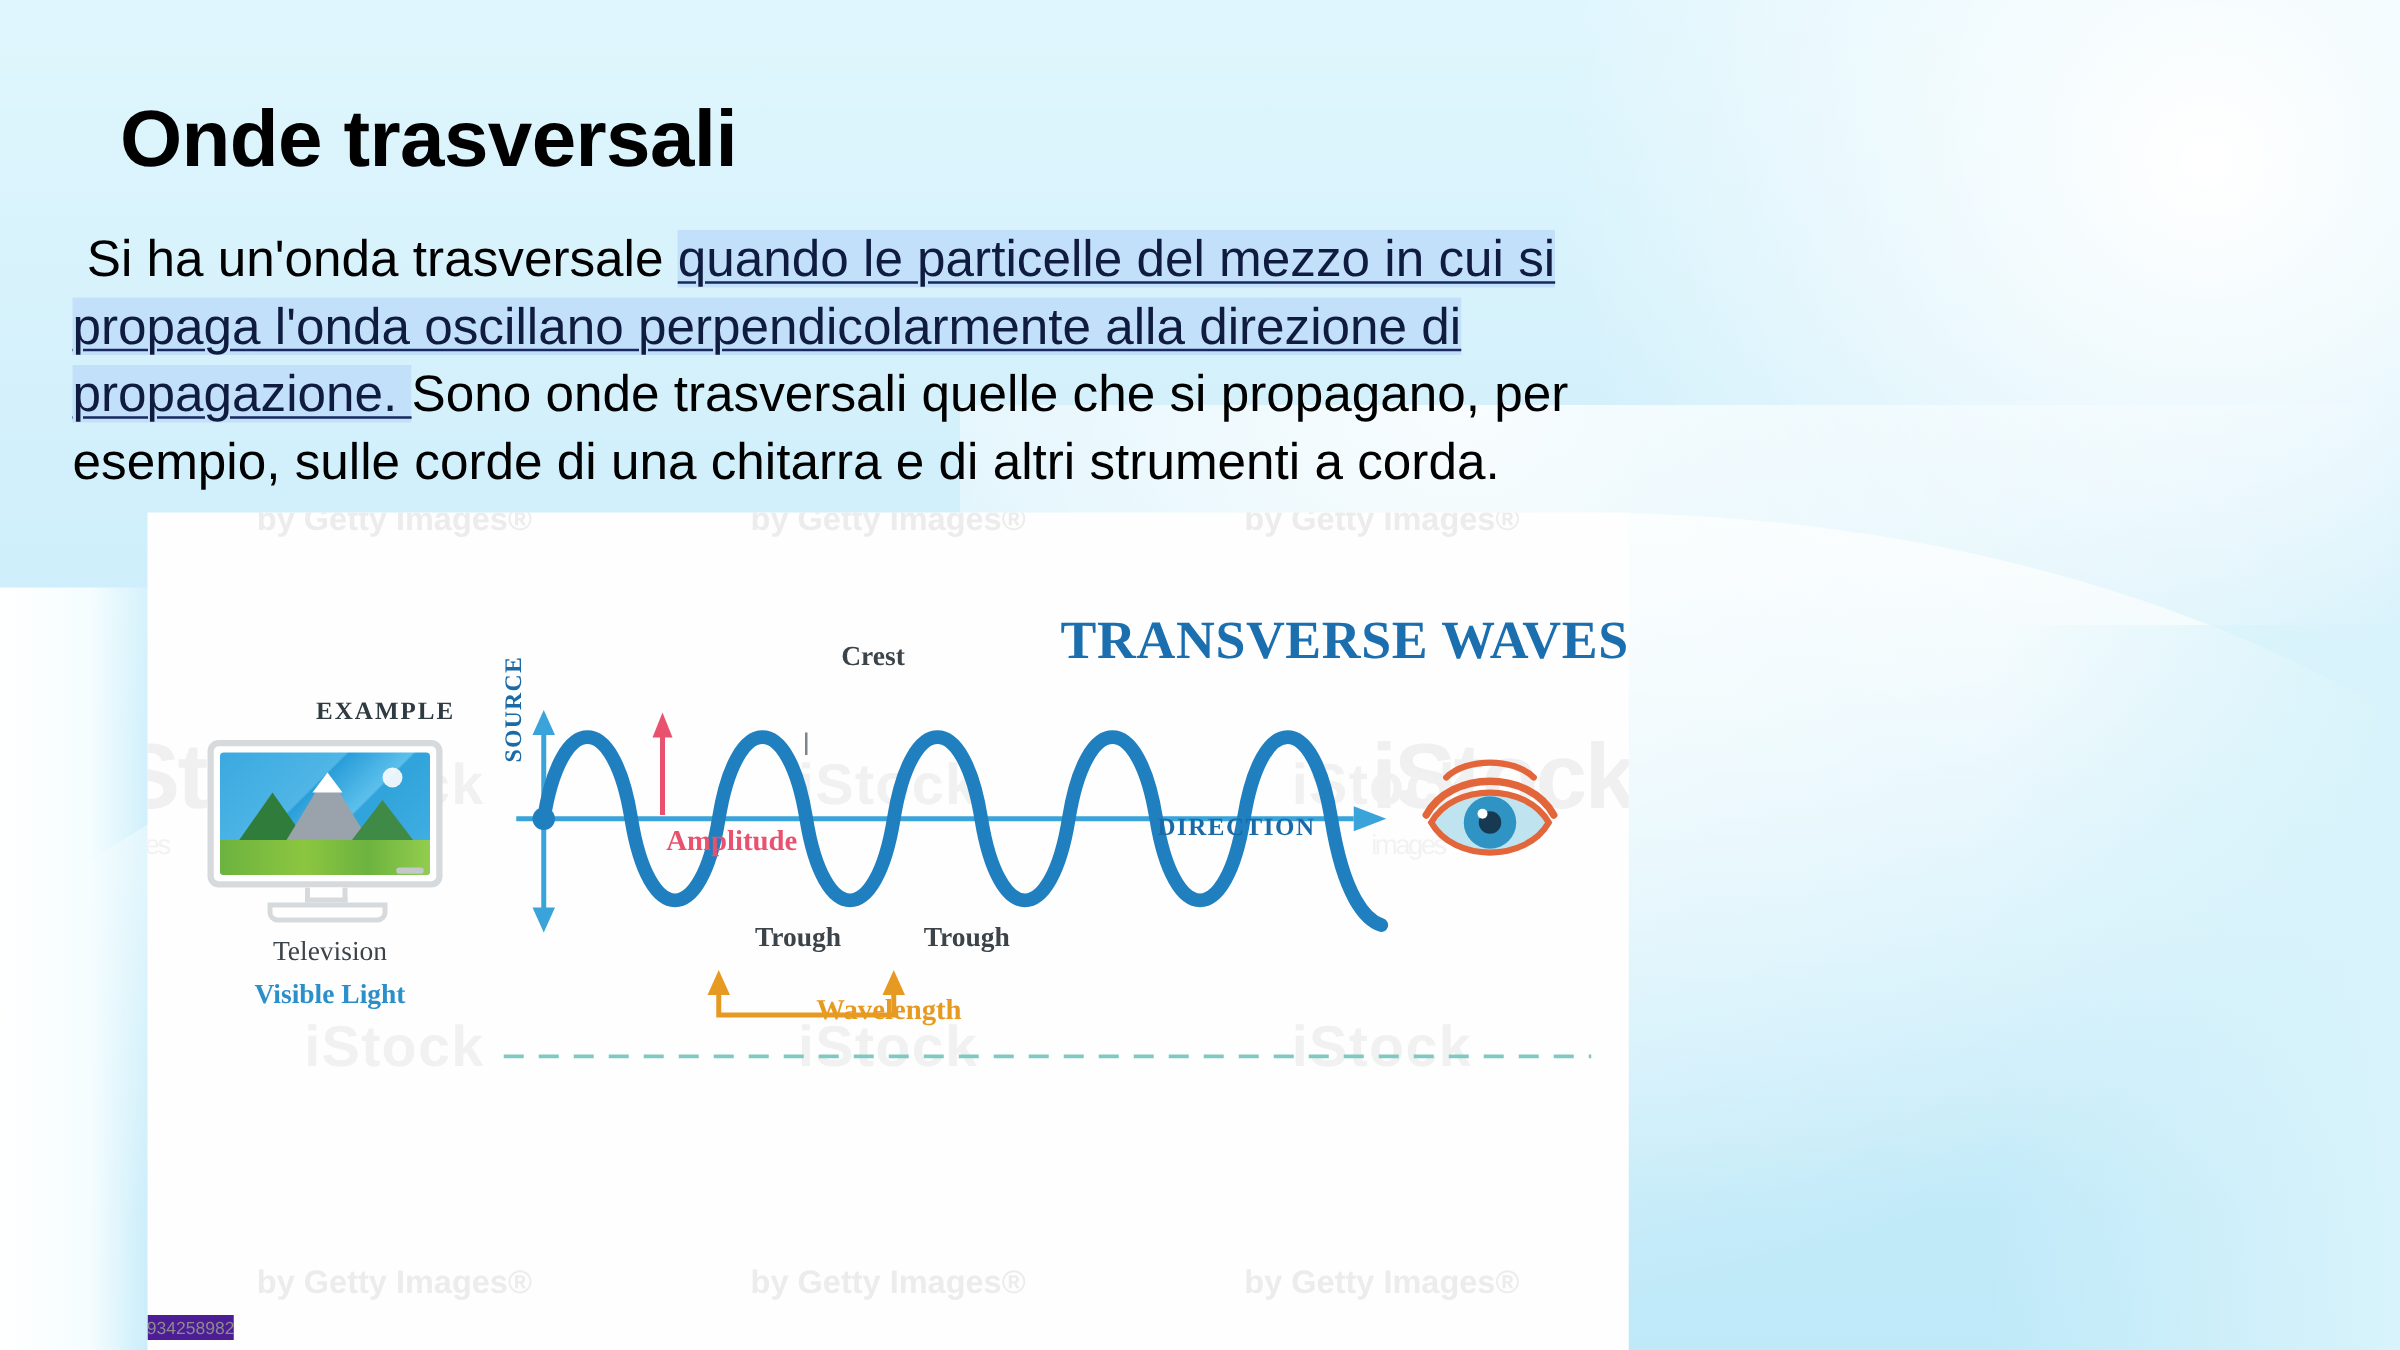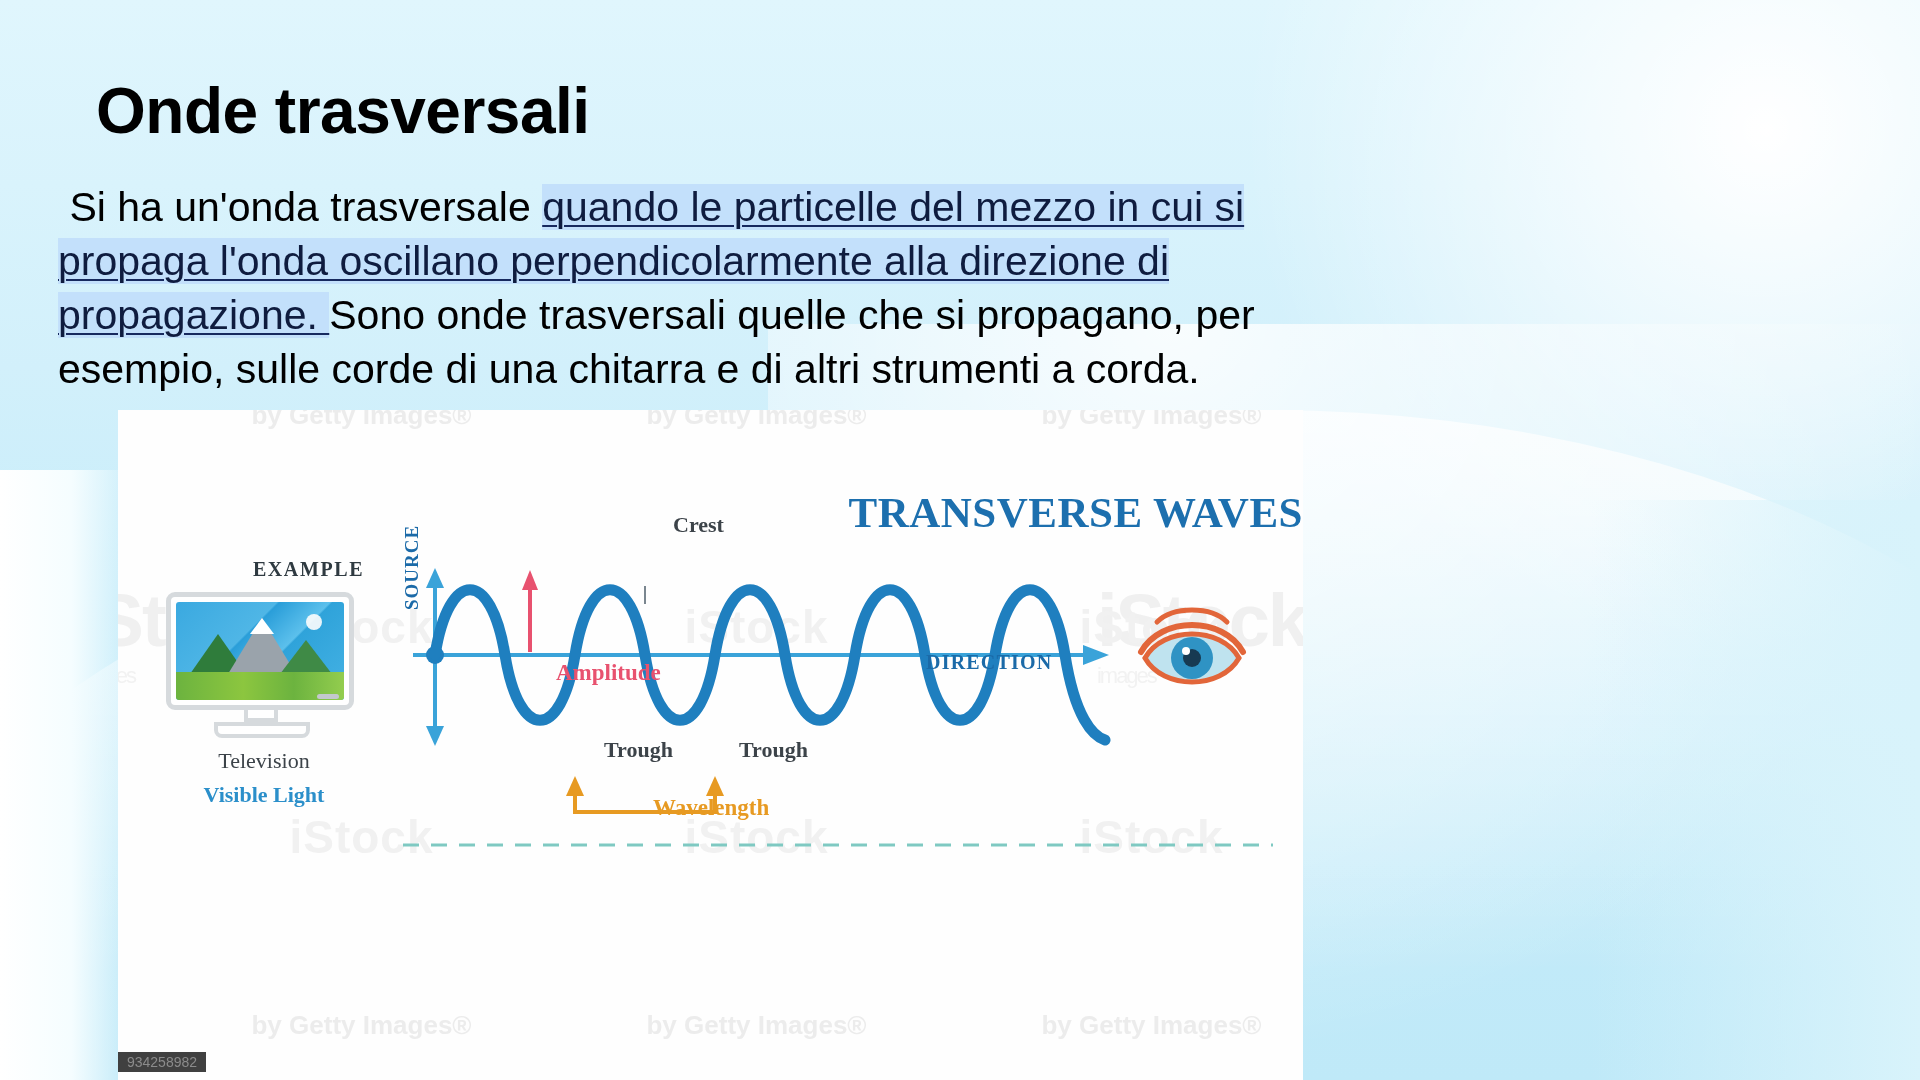--- a/index.html
+++ b/index.html
@@ -62,21 +62,21 @@
   #body-text .lead { white-space: pre; }
 
   
   #stock {
     position: absolute; left: 118px; top: 410px;
     width: 1185px; height: 670px;
     background: #fefefe;
     overflow: hidden;
   }
   .wm-row { position: absolute; width: 100%; display: flex; justify-content: space-around;
-            font-weight: bold; color: #ececec; white-space: nowrap; user-select: none; margin-left: 46px; }
+            font-weight: bold; color: #ececec; white-space: nowrap; user-select: none; }
   .wm-top   { top: -10px; font-size: 26px; }
   .wm-mid   { top: 190px; font-size: 46px; letter-spacing: 1px; color: #f1f1f1; }
   .wm-mid2  { top: 400px; font-size: 46px; letter-spacing: 1px; color: #f1f1f1; }
   .wm-bottom{ top: 425px; font-size: 26px; }
   .wm-istock-big {
     position: absolute; left: -42px; top: 168px; font-size: 74px; font-weight: bold;
     color: #f0f0f0; letter-spacing: -2px;
   }
   .wm-istock-r {
     position: absolute; right: -4px; top: 168px; font-size: 74px; font-weight: bold;
@@ -137,43 +137,43 @@
     transform: rotate(-90deg); transform-origin: left top;
     font-family: "Liberation Serif", serif; font-weight: bold;
     font-size: 19px; color: #1b6aa8; letter-spacing: 1px;
   }
   #crest-label {
     position: absolute; left: 555px; top: 102px;
     font-family: "Liberation Serif", serif; font-weight: bold; font-size: 22px; color: #3c4349;
   }
   #amplitude-label {
     position: absolute; left: 415px; top: 250px;
-    font-family: "Liberation Serif", serif; font-weight: bold; font-size: 23px; color: #e8526f; margin-left: 23px;
+    font-family: "Liberation Serif", serif; font-weight: bold; font-size: 23px; color: #e8526f;
   }
   #trough1-label {
     position: absolute; left: 486px; top: 327px;
     font-family: "Liberation Serif", serif; font-weight: bold; font-size: 22px; color: #3c4349;
   }
   #trough2-label {
     position: absolute; left: 621px; top: 327px;
     font-family: "Liberation Serif", serif; font-weight: bold; font-size: 22px; color: #3c4349;
   }
   #wavelength-label {
     position: absolute; left: 535px; top: 385px;
     font-family: "Liberation Serif", serif; font-weight: bold; font-size: 23px; color: #e79a22;
   }
   #direction-label {
     position: absolute; left: 808px; top: 217px;
     font-family: "Liberation Serif", serif; font-weight: bold; font-size: 20px;
     color: #1b6aa8; letter-spacing: 1.2px; margin-top: 24px;
   }
 
   #id-badge {
-    position: absolute; left: 0; bottom: 8px; width: 88px; height: 20px;
-    background: #404040; color: #8b8b8b; font-size: 14px;
+    position: absolute; left: 0; bottom: 8px; width: 69px; height: 20px;
+    background: #4c1d95; color: #8b8b8b; font-size: 14px;
     display: flex; align-items: center; justify-content: center;
   }
 </style>
 </head>
 <body>
 
 <div id="slide">
 
   <div class="swoosh swoosh-1"></div>
   <div class="swoosh swoosh-2"></div>

